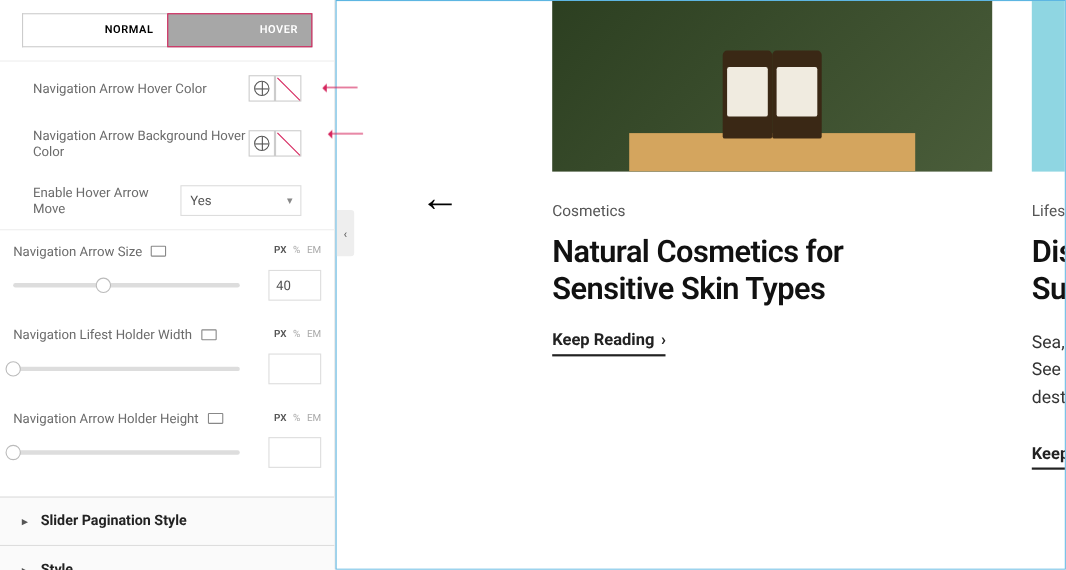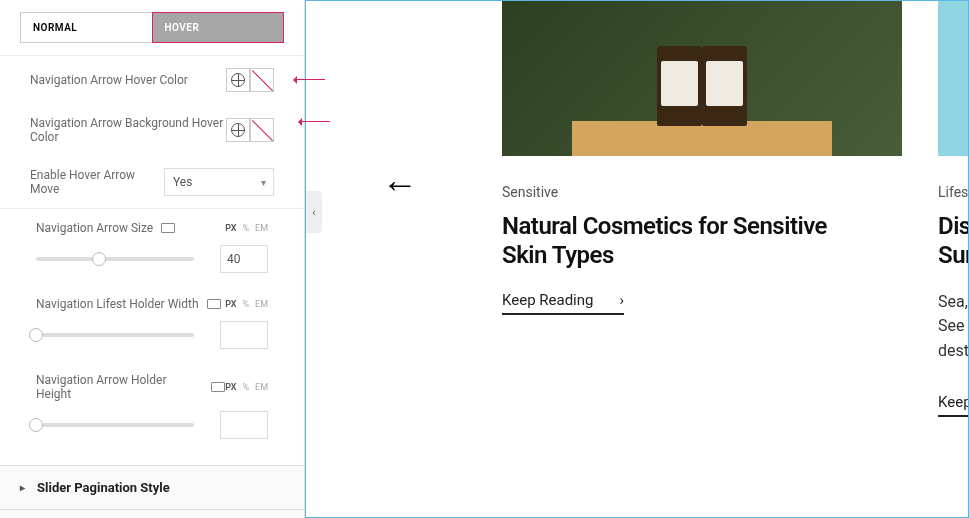--- a/index.html
+++ b/index.html
@@ -1,37 +1,37 @@
 <!DOCTYPE html>
 <html><head>
 <meta charset="utf-8">
 <style>
 *{margin:0;padding:0;box-sizing:border-box;font-family:-apple-system,BlinkMacSystemFont,"Segoe UI",Roboto,sans-serif}
 body{display:flex;width:969px;height:518px;overflow:hidden;background:#fff}
 .panel{width:305px;border-right:1px solid #e0e0e0;display:flex;flex-direction:column;overflow:hidden}
 .tabs{display:flex;padding:12px 20px;gap:0;border-bottom:1px solid #eee}
-.tab{flex:1;text-align:left;padding:9px 12px;font-size:10px;font-weight:600;letter-spacing:0.5px;border:1px solid #ccc;background:#fff;cursor:pointer}
+.tab{flex:1;text-align:right;padding:9px 12px;font-size:10px;font-weight:600;letter-spacing:0.5px;border:1px solid #ccc;background:#fff;cursor:pointer}
 .tab.normal{border-right:none}
 .tab.hover{background:#a7a7a7;color:#fff;border:1px solid #d5245c}
 .sections{flex:1;overflow-y:auto}
 .row{display:flex;align-items:center;justify-content:space-between;padding:12px 30px;font-size:12px;color:#6b6b6b}
 .row-label{flex:1}
 .color-controls{display:flex;gap:0}
 .color-btn{width:24px;height:24px;border:1px solid #ccc;display:flex;align-items:center;justify-content:center;background:#fff;cursor:pointer}
 .globe{width:14px;height:14px;border:1px solid #555;border-radius:50%;position:relative}
 .globe::before{content:"";position:absolute;top:0;left:50%;width:1px;height:100%;background:#555}
 .globe::after{content:"";position:absolute;left:0;top:50%;height:1px;width:100%;background:#555}
 .nocolor{position:relative}
 .nocolor::before{content:"";position:absolute;width:130%;height:1px;background:#d5245c;transform:rotate(45deg)}
 .arrow-annot{position:absolute;width:30px;height:1px;background:#d5245c}
 .arrow-annot::before{content:"";position:absolute;left:-6px;top:-3px;border:4px solid transparent;border-right-color:#d5245c}
 .select-wrap{position:relative;flex:1;max-width:110px}
 .select{width:100%;padding:6px 24px 6px 8px;border:1px solid #ddd;font-size:12px;color:#555;background:#fff;appearance:none;cursor:pointer}
 .select-wrap::after{content:"▾";position:absolute;right:8px;top:50%;transform:translateY(-50%);font-size:10px;color:#888;pointer-events:none}
-.slider-row{padding:12px 36px}
+.slider-row{padding:12px 12px}
 .slider-head{display:flex;align-items:center;justify-content:space-between;margin-bottom:10px}
 .slider-label{font-size:12px;color:#6b6b6b;display:flex;align-items:center;gap:8px}
 .device-icon{width:14px;height:10px;border:1px solid #888;border-radius:1px;display:inline-block}
 .units{display:flex;gap:6px;font-size:9px;color:#aaa}
 .unit.active{color:#555;font-weight:600}
 .slider-body{display:flex;align-items:center;gap:26px}
 .slider{flex:1;height:4px;background:#ddd;border-radius:2px;position:relative}
 .slider-thumb{position:absolute;top:50%;transform:translate(-50%,-50%);width:14px;height:14px;background:#fff;border:1px solid #bbb;border-radius:50%}
 .num-input{width:48px;height:28px;border:1px solid #ddd;text-align:left;padding:0 6px;font-size:12px;color:#555}
 .accordion{border-top:1px solid #ddd;padding:14px 20px;display:flex;align-items:center;gap:12px;font-size:13px;font-weight:700;color:#222;cursor:pointer;background:#fafafa}
@@ -40,23 +40,23 @@
 .collapse-tab{position:absolute;left:0;top:190px;width:16px;height:42px;background:#eee;display:flex;align-items:center;justify-content:center;font-size:11px;color:#555;cursor:pointer;border-radius:0 3px 3px 0}
 .prev-arrow{position:absolute;left:76px;top:158px;font-size:36px;font-weight:300;color:#000}
 .card{position:absolute;left:161px;top:-40px;width:440px}
 .card-img{width:400px;height:195px;background:linear-gradient(135deg,#2a3d1f,#4a5d3a);margin-left:35px;position:relative;overflow:hidden}
 .bottles{position:absolute;bottom:30px;left:50%;transform:translateX(-50%);display:flex;gap:-5px}
 .bottle{width:45px;height:80px;background:#3a2815;border-radius:4px 4px 2px 2px;position:relative}
 .bottle-label{position:absolute;top:15px;left:4px;right:4px;height:45px;background:#f0ebe0;border-radius:2px}
 .board{position:absolute;bottom:0;left:50%;transform:translateX(-50%);width:260px;height:35px;background:#d4a55e}
 .card-body{padding:28px 35px 0}
 .category{font-size:14px;color:#555;margin-bottom:12px}
-.card-title{font-size:24px;font-weight:600;line-height:1.2;color:#111;margin-bottom:20px;letter-spacing:-0.5px}
+.card-title{font-size:28px;font-weight:600;line-height:1.2;color:#111;margin-bottom:20px;letter-spacing:-0.5px}
 .card-desc{font-size:16px;color:#333;line-height:1.55;margin-bottom:28px}
-.keep-reading{display:inline-flex;align-items:center;gap:26px;font-size:15px;font-weight:400;color:#222;border-bottom:2px solid #222;padding-bottom:4px;cursor:pointer}
+.keep-reading{display:inline-flex;align-items:center;gap:6px;font-size:15px;font-weight:700;color:#222;border-bottom:2px solid #222;padding-bottom:4px;cursor:pointer}
 .card2{position:absolute;left:632px;top:-40px;width:300px}
 .card2-img{width:260px;height:195px;background:#8fd6e2;margin-left:0}
 .annot1{left:295px;top:79px}
 .annot2{left:300px;top:121px}
 </style>
 </head>
 <body>
 
 <div class="panel">
   <div class="tabs">
@@ -181,21 +181,21 @@
       <div class="bottles">
         <div class="bottle">
             <div class="bottle-label"></div>
           </div>
         <div class="bottle">
             <div class="bottle-label"></div>
           </div>
       </div>
     </div>
     <div class="card-body">
-      <div class="category">Sensitive</div>
+      <div class="category">Cosmetics</div>
       <div class="card-title">Natural Cosmetics for Sensitive Skin Types</div>
       <a class="keep-reading">
           <span>Keep Reading</span>
           <span>›</span>
         </a>
     </div>
   </div>
 
   <div class="card2">
     <div class="card2-img"></div>

